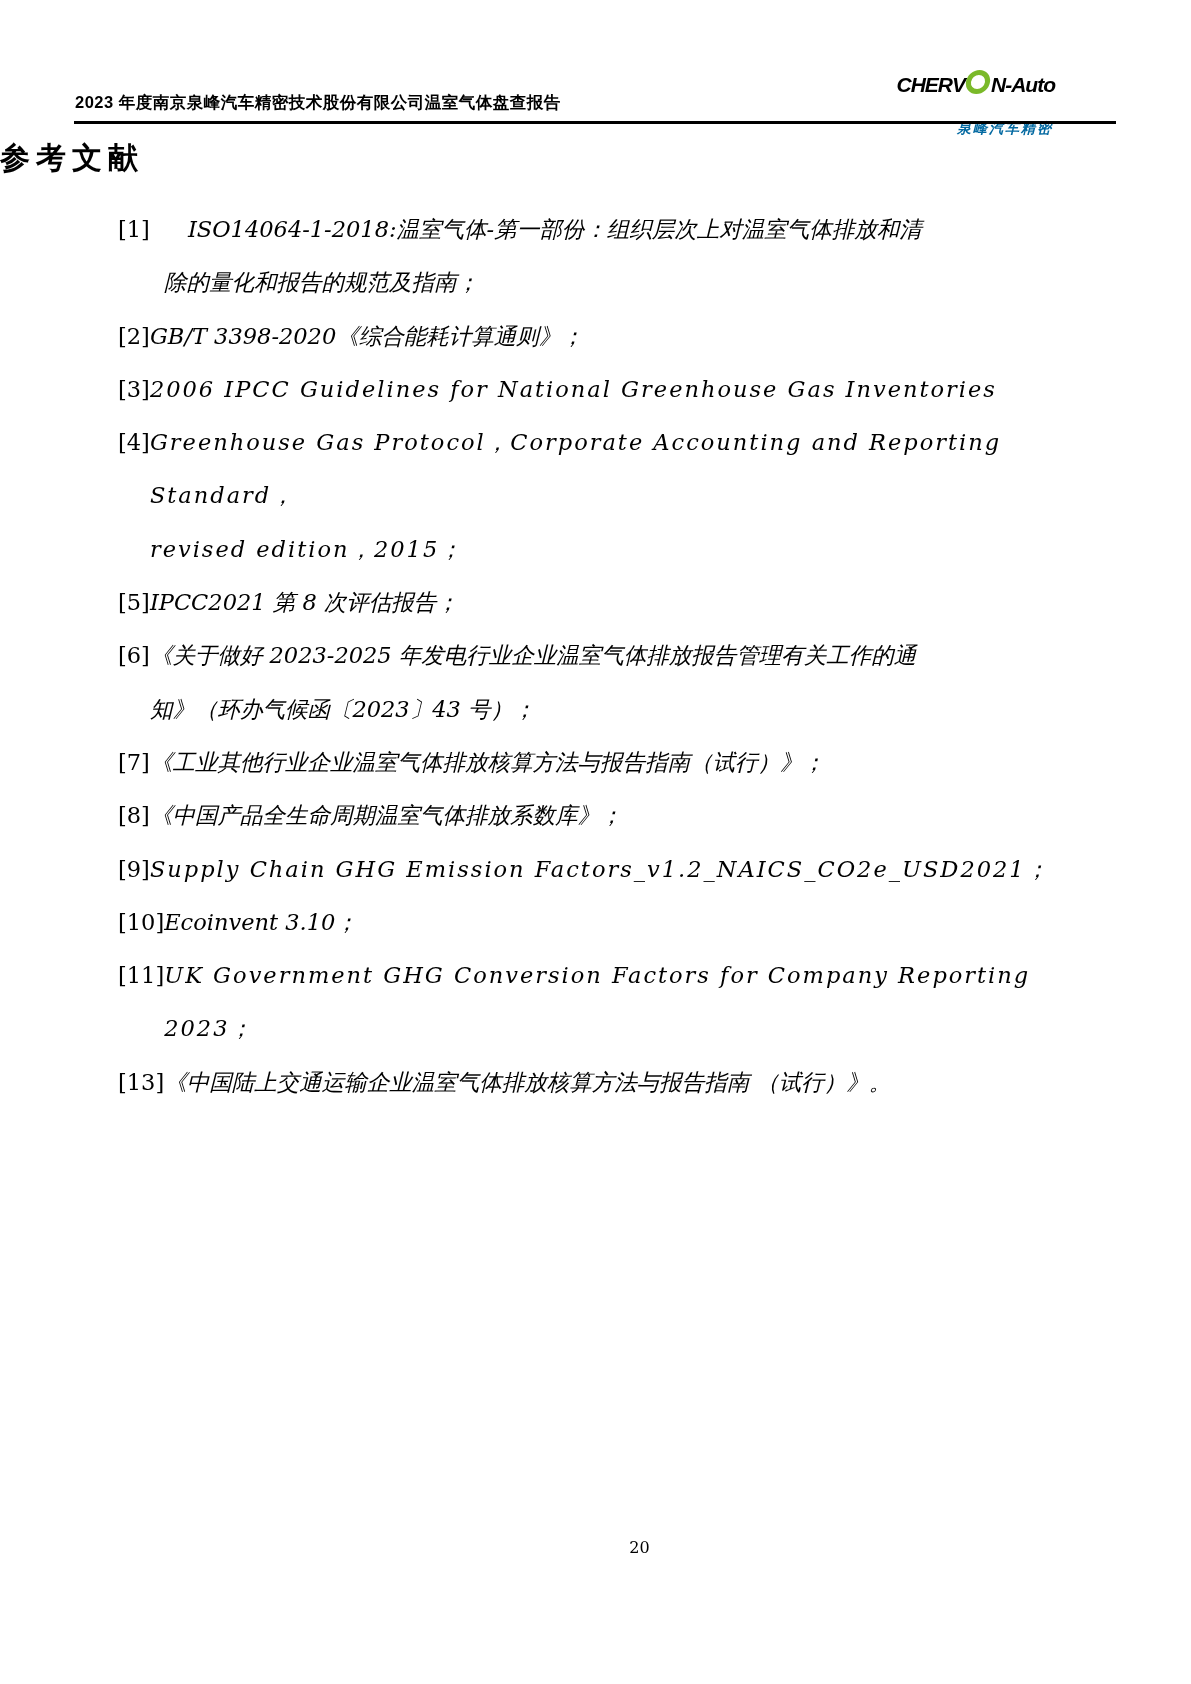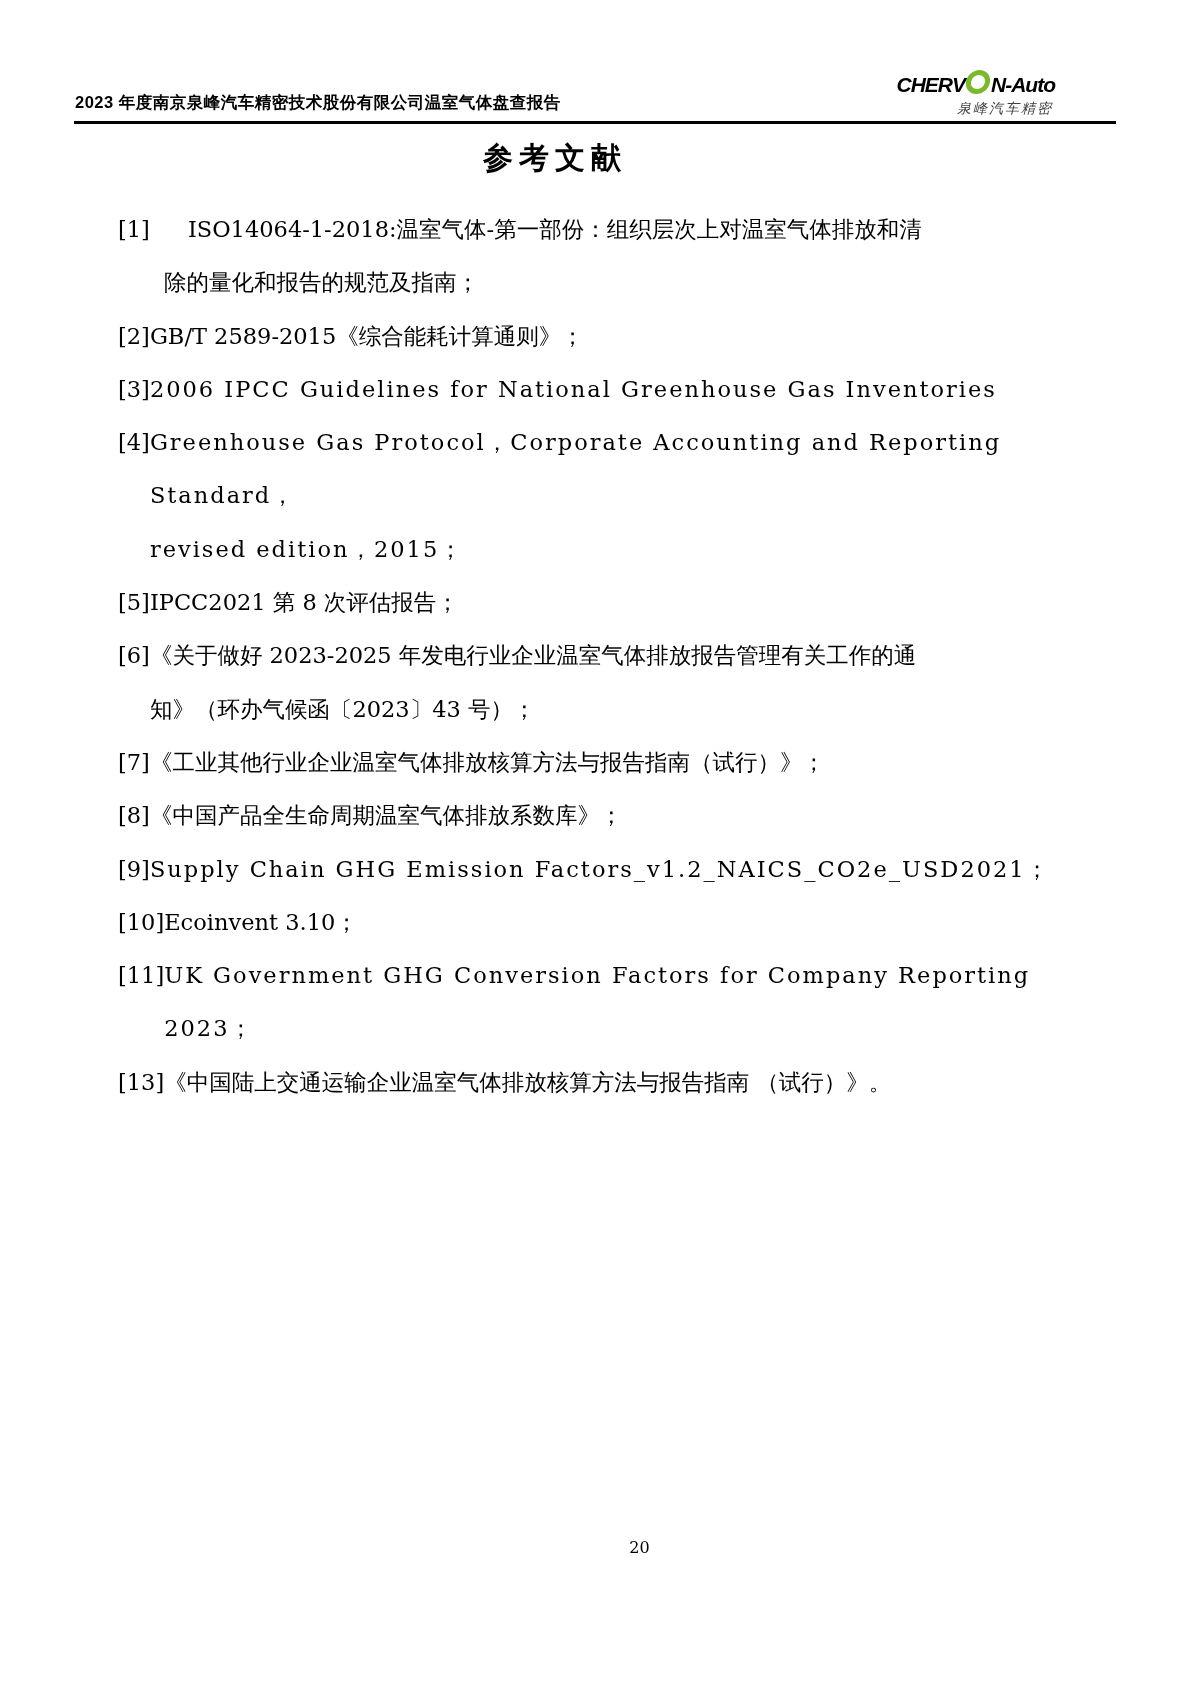--- a/index.html
+++ b/index.html
@@ -49,45 +49,45 @@
     width: 14px;
     height: 14px;
     border: 5px solid #7ab929;
     border-radius: 50%;
     margin: 0 1px;
     vertical-align: -2px;
     transform: skewX(-8deg);
   }
   .brand-sub {
     font-family: "Liberation Sans", sans-serif;
-    font-weight: normal;
+    font-weight: bold;
     font-style: italic;
     font-size: 14px;
-    color: #404040;
+    color: #0369a1;
     letter-spacing: 2px;
     line-height: 16px;
     padding-right: 2px;
     white-space: nowrap;
+    margin-top: 20px;
   }
   .divider {
     position: absolute;
     left: 74px;
     top: 121px;
     width: 1042px;
     height: 3px;
     background: #000000;
   }
 
   
   .doc-title {
     position: absolute;
     top: 138px;
     left: 0;
     width: 1110px;
-    text-align: center;
     font-size: 30px;
     font-weight: bold;
     letter-spacing: 6px;
   }
 
   
   .ref-list {
     position: absolute;
     top: 203px;
     left: 118px;
@@ -99,20 +99,21 @@
     align-items: flex-start;
   }
   .ref-num {
     flex: 0 0 auto;
     min-width: 30px;
     line-height: 53.3px;
     white-space: pre;
   }
   .ref-lines {
     flex: 1 1 auto;
+    font-style: italic;
   }
   .ref-line {
     line-height: 53.3px;
   }
   .first-extra-indent { text-indent: 38px; }
   .cont-indent { padding-left: 14px; }
   .latin { letter-spacing: 2px; }
 
   
   .page-number {
@@ -147,21 +148,21 @@
       <span class="ref-num">[1]</span>
       <div class="ref-lines">
         <div class="ref-line first-extra-indent">ISO14064-1-2018:温室气体-第一部份：组织层次上对温室气体排放和清</div>
         <div class="ref-line cont-indent">除的量化和报告的规范及指南；</div>
       </div>
     </div>
 
     <div class="ref-item">
       <span class="ref-num">[2]</span>
       <div class="ref-lines">
-        <div class="ref-line">GB/T 2589-2015《综合能耗计算通则》；</div>
+        <div class="ref-line">GB/T 3398-2020《综合能耗计算通则》；</div>
       </div>
     </div>
 
     <div class="ref-item">
       <span class="ref-num">[3]</span>
       <div class="ref-lines">
         <div class="ref-line latin">2006 IPCC Guidelines for National Greenhouse Gas Inventories</div>
       </div>
     </div>
 

